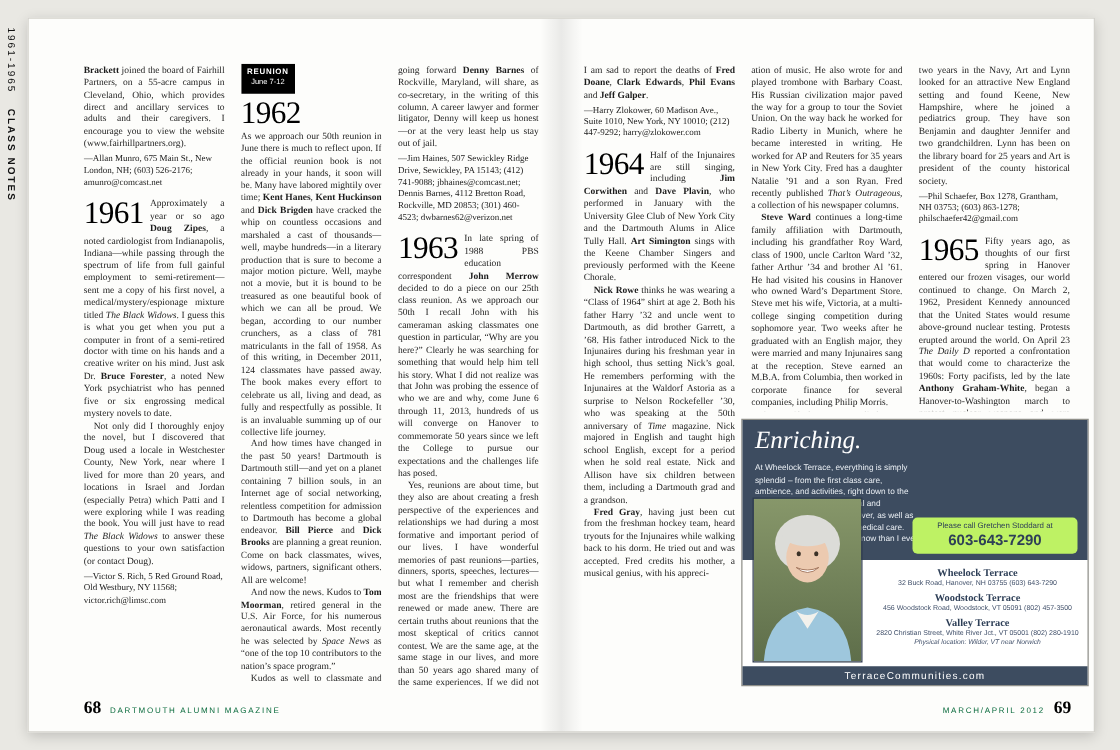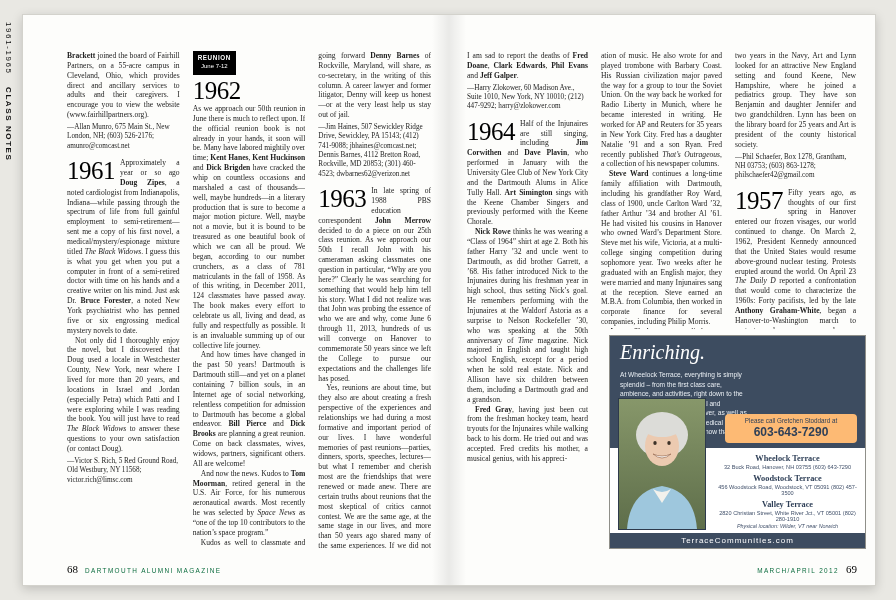--- a/index.html
+++ b/index.html
@@ -63,48 +63,49 @@
     font-family:"Liberation Sans", sans-serif;flex:0 0 auto;
   }
   .rb1{font-size:6.3px;font-weight:700;letter-spacing:.6px;}
   .rb2{font-size:6px;margin-top:1px;}
   
   .footer{
     position:absolute;bottom:10px;font-family:"Liberation Sans", sans-serif;
     font-size:6.4px;letter-spacing:1.4px;color:#0a6b3d;
     display:flex;align-items:baseline;gap:7px;
   }
-  .footer .pagenum{font-family:"Liberation Serif", serif;font-size:11px;font-weight:400;color:#000;letter-spacing:0;}
+  .footer .pagenum{font-family:"Liberation Serif", serif;font-size:14px;font-weight:700;color:#000;letter-spacing:0;}
   .footer-left{left:44px;}
   .footer-right{right:18px;}
   
   .ad{
-    position:absolute;left:160px;top:320px;width:255px;height:212px;
+    position:absolute;left:144px;top:320px;width:255px;height:212px;
     background:#fff;border:1px solid #8f8f89;
     font-family:"Liberation Sans", sans-serif;
+    padding-left:21px;
   }
   .ad-navy{position:absolute;left:0;top:0;right:0;height:112px;background:#3d4c60;}
   .ad-headline{
     position:absolute;left:10px;top:5px;
     font-family:"Liberation Serif", serif;font-style:italic;
     font-size:20px;color:#fff;
   }
   .ad-body{
     position:absolute;left:10px;top:34px;width:132px;
     font-size:6.6px;line-height:1.45;color:#e9eef3;
   }
   .ad-brand{position:absolute;right:6px;top:7px;width:104px;text-align:center;}
   .brand-name{
     font-family:"Liberation Serif", serif;font-style:italic;
     font-size:12px;color:#a9dcf0;margin-top:1px;
   }
   .brand-tagline{font-size:4.7px;letter-spacing:.5px;color:#d9e2ea;margin-top:2px;}
   .ad-call{
     position:absolute;right:8px;top:78px;width:132px;height:29px;
-    background:#fdba74;border-radius:4px;text-align:center;padding-top:3px;box-sizing:border-box;
+    background:#bef264;border-radius:4px;text-align:center;padding-top:3px;box-sizing:border-box;
   }
   .call-line{font-size:6.3px;color:#2e3f57;}
   .call-phone{font-size:12px;font-weight:700;color:#2e3f57;margin-top:1px;}
   .ad-photo{position:absolute;left:8px;top:62px;width:88px;height:132px;border:1px solid #2e3a4c;box-sizing:border-box;}
   .ad-locations{position:absolute;left:104px;top:118px;right:4px;text-align:center;}
   .loc{margin-bottom:4px;}
   .loc-name{
     font-family:"Liberation Serif", serif;font-weight:700;
     font-size:8.3px;color:#2e3f57;
   }
@@ -193,21 +194,21 @@
     <div class="col-abs col-r2">
       <p class="para">ation of music. He also wrote for and played trombone with Barbary Coast. His Russian civilization major paved the way for a group to tour the Soviet Union. On the way back he worked for Radio Liberty in Munich, where he became interested in writing. He worked for AP and Reuters for 35 years in New York City. Fred has a daughter Natalie ’91 and a son Ryan. Fred recently published <i>That’s Outrageous</i>, a collection of his newspaper columns.</p>
       <p class="para ind"><b>Steve Ward</b> continues a long-time family affiliation with Dartmouth, including his grandfather Roy Ward, class of 1900, uncle Carlton Ward ’32, father Arthur ’34 and brother Al ’61. He had visited his cousins in Hanover who owned Ward’s Department Store. Steve met his wife, Victoria, at a multi-college singing competition during sophomore year. Two weeks after he graduated with an English major, they were married and many Injunaires sang at the reception. Steve earned an M.B.A. from Columbia, then worked in corporate finance for several companies, including Philip Morris.</p>
       <p class="para ind"><b>Art Simington</b> applied to Dartmouth with strong encouragement from a family friend. Visiting the campus closed the deal. After medical school and</p>
     </div>
 
     <div class="col-abs col-r3">
       <p class="para">two years in the Navy, Art and Lynn looked for an attractive New England setting and found Keene, New Hampshire, where he joined a pediatrics group. They have son Benjamin and daughter Jennifer and two grandchildren. Lynn has been on the library board for 25 years and Art is president of the county historical society.</p>
       <p class="signoff">—Phil Schaefer, Box 1278, Grantham, NH 03753; (603) 863-1278; philschaefer42@gmail.com</p>
       <div class="section">
-        <div class="year">1957</div>
+        <div class="year">1965</div>
         <p class="para">Fifty years ago, as thoughts of our first spring in Hanover entered our frozen visages, our world continued to change. On March 2, 1962, President Kennedy announced that the United States would resume above-ground nuclear testing. Protests erupted around the world. On April 23 <i>The Daily D</i> reported a confrontation that would come to characterize the 1960s: Forty pacifists, led by the late <b>Anthony Graham-White</b>, began a Hanover-to-Washington march to protest nuclear weapons and were picketed by other students.</p>
 
       </div>
     </div>
 
     <div class="ad">
       <div class="ad-navy"></div>
 
       <div class="ad-headline">Enriching.</div>
       <div class="ad-body">At Wheelock Terrace, everything is simply splendid – from the first class care, ambience, and activities, right down to the appetizers. I enjoy the cultural and educational offerings in Hanover, as well as easy access to world-class medical care. There’s so much more to life now than I ever expected.</div>

